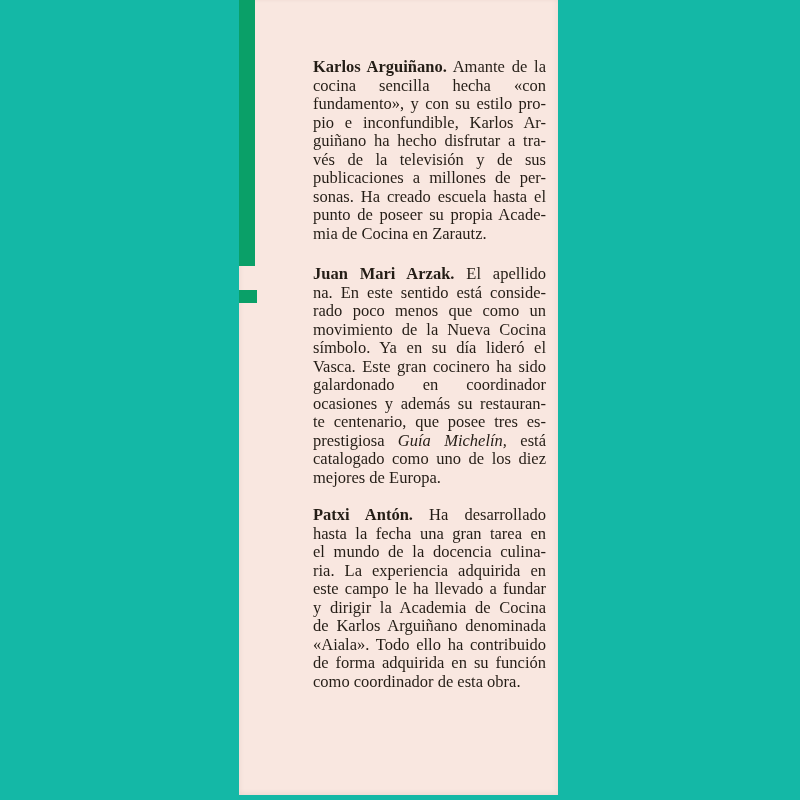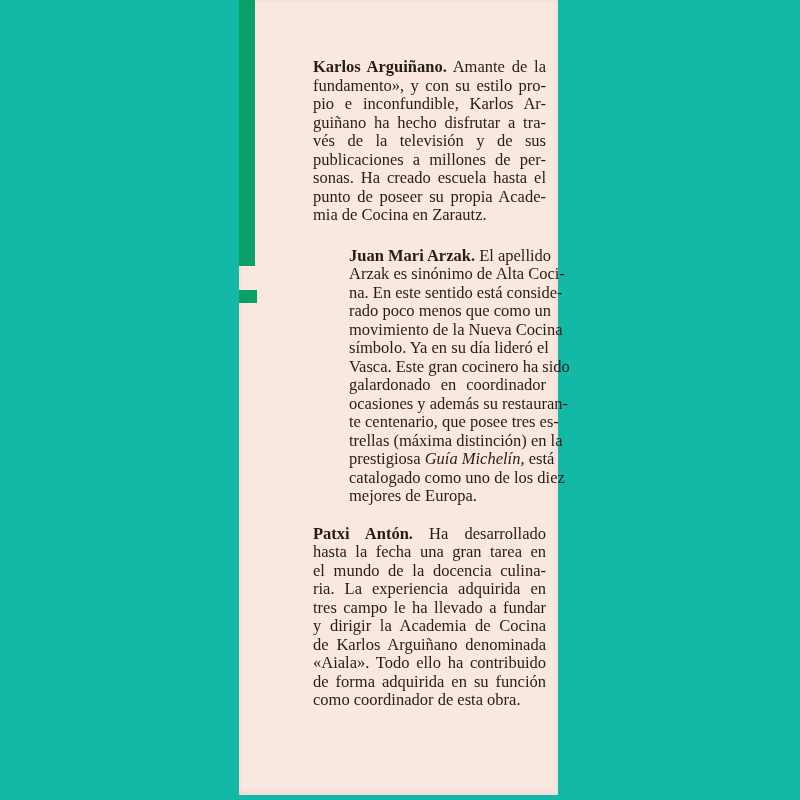--- a/index.html
+++ b/index.html
@@ -50,21 +50,21 @@
     position: absolute;
     left: 74px;
     top: 58px;
     width: 233px;
     color: #241d16;
     font-size: 16.5px;
     line-height: 18.5px;
   }
   .para { margin: 0; }
   .para.gap-a { margin-bottom: 22px; }
-  .para.gap-b { margin-bottom: 19px; margin-left: 36px; }
+  .para.gap-b { margin-bottom: 19px; }
   .line {
     text-align: justify;
     text-align-last: justify;
     white-space: nowrap;
   }
   .line.end {
     text-align: right;
     text-align-last: left;
   }
   .line b { font-weight: 700; }
@@ -75,53 +75,52 @@
 
 <div class="stage">
   <div class="paper">
     <div class="green-bar"></div>
     <div class="green-tab"></div>
 
     <div class="text-col">
 
       <div class="para gap-a">
         <div class="line"><b>Karlos Arguiñano.</b> <span>Amante de la</span></div>
+        <div class="line">cocina sencilla hecha «con</div>
         <div class="line">fundamento», y con su estilo pro-</div>
         <div class="line">pio e inconfundible, Karlos Ar-</div>
         <div class="line">guiñano ha hecho disfrutar a tra-</div>
         <div class="line">vés de la televisión y de sus</div>
         <div class="line">publicaciones a millones de per-</div>
         <div class="line">sonas. Ha creado escuela hasta el</div>
         <div class="line">punto de poseer su propia Acade-</div>
         <div class="line end">mia de Cocina en Zarautz.</div>
       </div>
 
       <div class="para gap-b">
         <div class="line"><b>Juan Mari Arzak.</b> <span>El apellido</span></div>
-        <div class="line">Arzak es sinónimo de Alta Coci-</div>
         <div class="line">na. En este sentido está conside-</div>
         <div class="line">rado poco menos que como un</div>
         <div class="line">movimiento de la Nueva Cocina</div>
         <div class="line">símbolo. Ya en su día lideró el</div>
         <div class="line">Vasca. Este gran cocinero ha sido</div>
         <div class="line">galardonado en coordinador</div>
         <div class="line">ocasiones y además su restauran-</div>
         <div class="line">te centenario, que posee tres es-</div>
-        <div class="line">trellas (máxima distinción) en la</div>
         <div class="line"><span>prestigiosa</span> <i>Guía Michelín,</i> <span>está</span></div>
         <div class="line">catalogado como uno de los diez</div>
         <div class="line end">mejores de Europa.</div>
       </div>
 
       <div class="para">
         <div class="line"><b>Patxi Antón.</b> <span>Ha desarrollado</span></div>
         <div class="line">hasta la fecha una gran tarea en</div>
         <div class="line">el mundo de la docencia culina-</div>
         <div class="line">ria. La experiencia adquirida en</div>
-        <div class="line">tres campo le ha llevado a fundar</div>
+        <div class="line">este campo le ha llevado a fundar</div>
         <div class="line">y dirigir la Academia de Cocina</div>
         <div class="line">de Karlos Arguiñano denominada</div>
         <div class="line">«Aiala». Todo ello ha contribuido</div>
         <div class="line">de forma adquirida en su función</div>
         <div class="line end">como coordinador de esta obra.</div>
       </div>
 
     </div>
   </div>
 </div>

